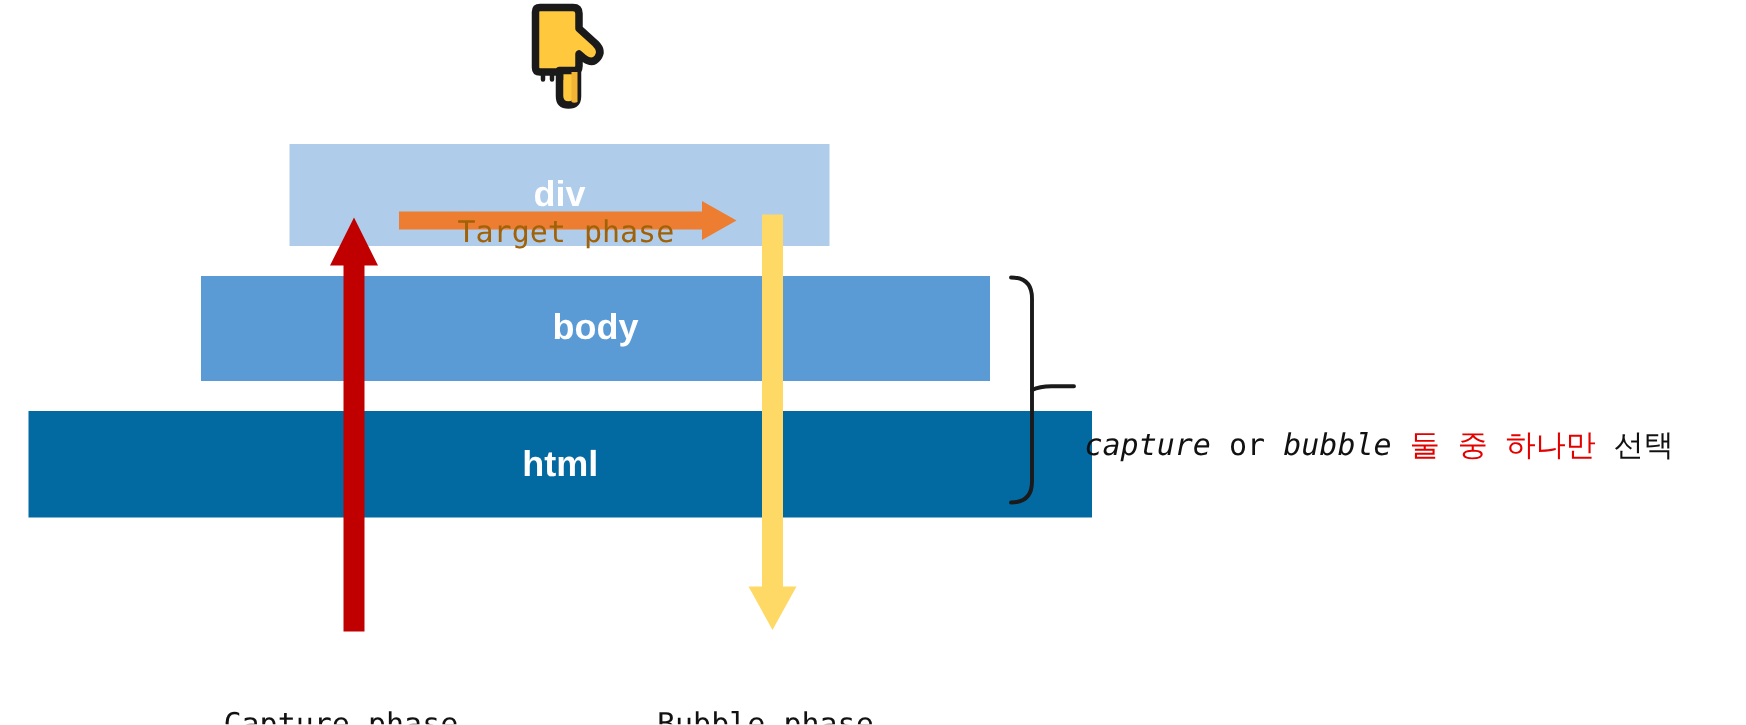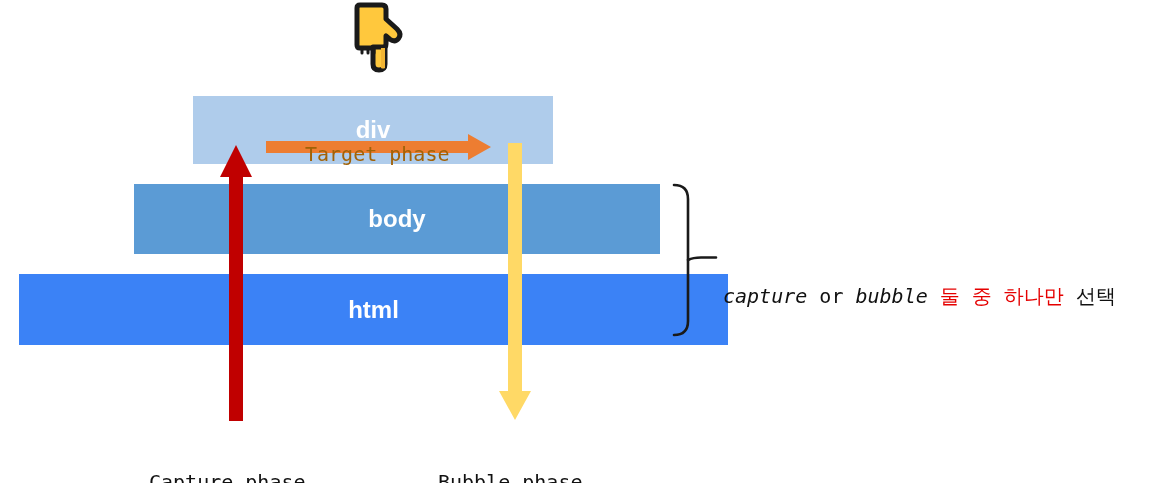--- a/index.html
+++ b/index.html
@@ -48,21 +48,21 @@
   </svg>
 
   <div class="box box-div" style="background-color: rgb(175, 204, 235);">
     <span>div</span>
   </div>
 
   <div class="box box-body" style="background-color: rgb(91, 155, 213);">
     <span>body</span>
   </div>
 
-  <div class="box box-html" style="background-color: #3b82f6;">
+  <div class="box box-html" style="background-color: #0369a1;">
     <span>html</span>
   </div>
 
   <svg class="abs z2" style="left:219px;top:143px;" width="36" height="279" viewBox="0 0 36 279">
     <polygon points="17,2 33,34 24,34 24,278 10,278 10,34 1,34" fill="#C00000"></polygon>
   </svg>
 
   <svg class="abs z2" style="left:498px;top:141px;" width="36" height="281" viewBox="0 0 36 281">
     <polygon points="10,2 24,2 24,250 33,250 17,279 1,250 10,250" fill="#FFD966"></polygon>
   </svg>

